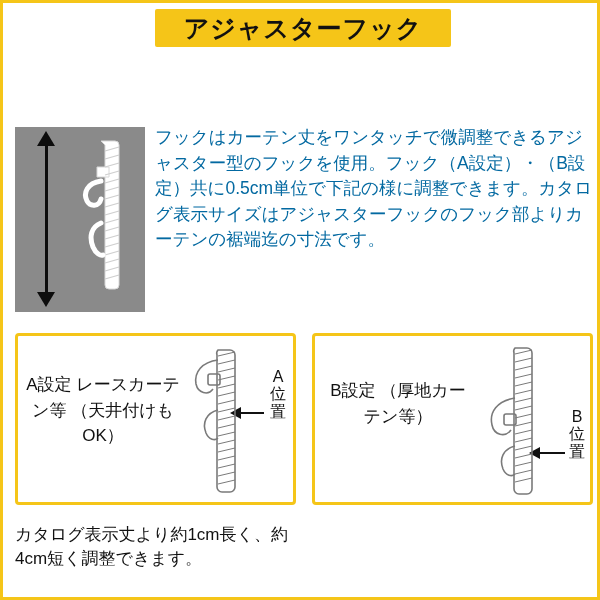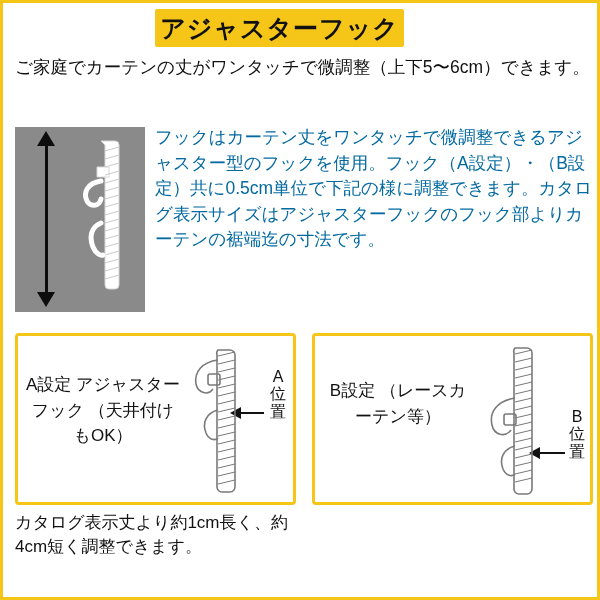--- a/index.html
+++ b/index.html
@@ -21,21 +21,21 @@
     box-sizing: border-box;
     border: 3px solid #f5c518;
     background: #ffffff;
   }
 
   
   .title-bar {
     position: absolute;
     left: 152px;
     top: 6px;
-    width: 249px;
+    width: 296px;
     height: 38px;
     background: #f5c518;
     border-radius: 2px;
     display: flex;
     align-items: center;
     justify-content: center;
   }
   .title-text {
     font-size: 25px;
     font-weight: bold;
@@ -179,42 +179,41 @@
   .panel-hook {
     position: absolute;
   }
   .panel-a .panel-hook { left: 166px; top: 8px; }
   .panel-b .panel-hook { left: 160px; top: 6px; }
 
   
   .notes {
     position: absolute;
     left: 12px;
-    top: 508px;
+    top: 520px;
     width: 578px;
     display: flex;
   }
   .note {
     width: 281px;
     font-size: 17px;
     line-height: 1.42;
     color: #111111;
   }
   .note-b { padding-left: 2px; }
 </style>
 </head>
 <body>
 
 <div class="page">
 
   <div class="title-bar">
     <div class="title-text">アジャスターフック</div>
   </div>
 
-  <div class="intro">ご家庭でカーテンの丈がワンタッチで微調整（上下5〜6cm）できます。</div>
 
   <div class="mid">
     <div class="photo">
       <div class="arrow-head up"></div>
       <div class="arrow-line"></div>
       <div class="arrow-head down"></div>
       <svg class="hook-photo" width="60" height="165" viewBox="0 0 60 165">
         <g fill="#ffffff" stroke="#d8d8d8" stroke-width="1">
           <path d="M30 4 h14 a4 4 0 0 1 4 4 v140 a4 4 0 0 1 -4 4 h-6 a4 4 0 0 1 -4 -4 V8 z"></path>
           <path d="M26 30 h12 v10 h-12 z"></path>
@@ -242,42 +241,42 @@
         <path d="M30 86 c-10 4 -12 14 -8 24 c3 7 8 9 10 8" fill="none" stroke="#ffffff" stroke-width="5" stroke-linecap="round"></path>
       </svg>
     </div>
     <div class="desc">フックはカーテン丈をワンタッチで微調整できるアジャスター型のフックを使用。フック（A設定）・（B設定）共に0.5cm単位で下記の様に調整できます。カタログ表示サイズはアジャスターフックのフック部よりカーテンの裾端迄の寸法です。</div>
   </div>
 
   <div class="panels">
 
     <div class="panel panel-a">
       <div class="panel-label">A設定
-アジャスターフック
+レースカーテン等
 （天井付けもOK）</div>
       <div class="pointer"></div>
       <div class="vert-label">
         <span>A</span>
         <span>位</span>
         <span>置</span>
       </div>
       <svg class="panel-hook" width="64" height="156" viewBox="0 0 64 156">
         <g fill="none" stroke="#7a7a7a" stroke-width="1.6">
           <path d="M34 6 h12 a5 5 0 0 1 5 5 v132 a5 5 0 0 1 -5 5 h-8 a5 5 0 0 1 -5 -5 V11 a5 5 0 0 1 1 -5 z"></path>
           <path d="M34 12 l17 -4 M34 20 l17 -4 M34 28 l17 -4 M34 36 l17 -4 M34 44 l17 -4 M34 52 l17 -4 M34 60 l17 -4 M34 68 l17 -4 M34 76 l17 -4 M34 84 l17 -4 M34 92 l17 -4 M34 100 l17 -4 M34 108 l17 -4 M34 116 l17 -4 M34 124 l17 -4 M34 132 l17 -4 M34 140 l17 -4" stroke-width="1"></path>
           <path d="M34 16 c-16 2 -24 12 -22 24 c2 9 12 12 17 5"></path>
           <path d="M34 66 c-12 3 -16 13 -12 23 c3 7 9 8 12 5"></path>
           <rect x="24" y="30" width="12" height="11" rx="2"></rect>
         </g>
       </svg>
     </div>
 
     <div class="panel panel-b">
       <div class="panel-label">B設定
-（レースカーテン等）</div>
+（厚地カーテン等）</div>
       <div class="pointer"></div>
       <div class="vert-label">
         <span>B</span>
         <span>位</span>
         <span>置</span>
       </div>
       <svg class="panel-hook" width="70" height="160" viewBox="0 0 70 160">
         <g fill="none" stroke="#7a7a7a" stroke-width="1.6">
           <path d="M40 6 h12 a5 5 0 0 1 5 5 v136 a5 5 0 0 1 -5 5 h-8 a5 5 0 0 1 -5 -5 V11 a5 5 0 0 1 1 -5 z"></path>
           <path d="M40 12 l17 -4 M40 20 l17 -4 M40 28 l17 -4 M40 36 l17 -4 M40 44 l17 -4 M40 52 l17 -4 M40 60 l17 -4 M40 68 l17 -4 M40 76 l17 -4 M40 84 l17 -4 M40 92 l17 -4 M40 100 l17 -4 M40 108 l17 -4 M40 116 l17 -4 M40 124 l17 -4 M40 132 l17 -4 M40 140 l17 -4" stroke-width="1"></path>

